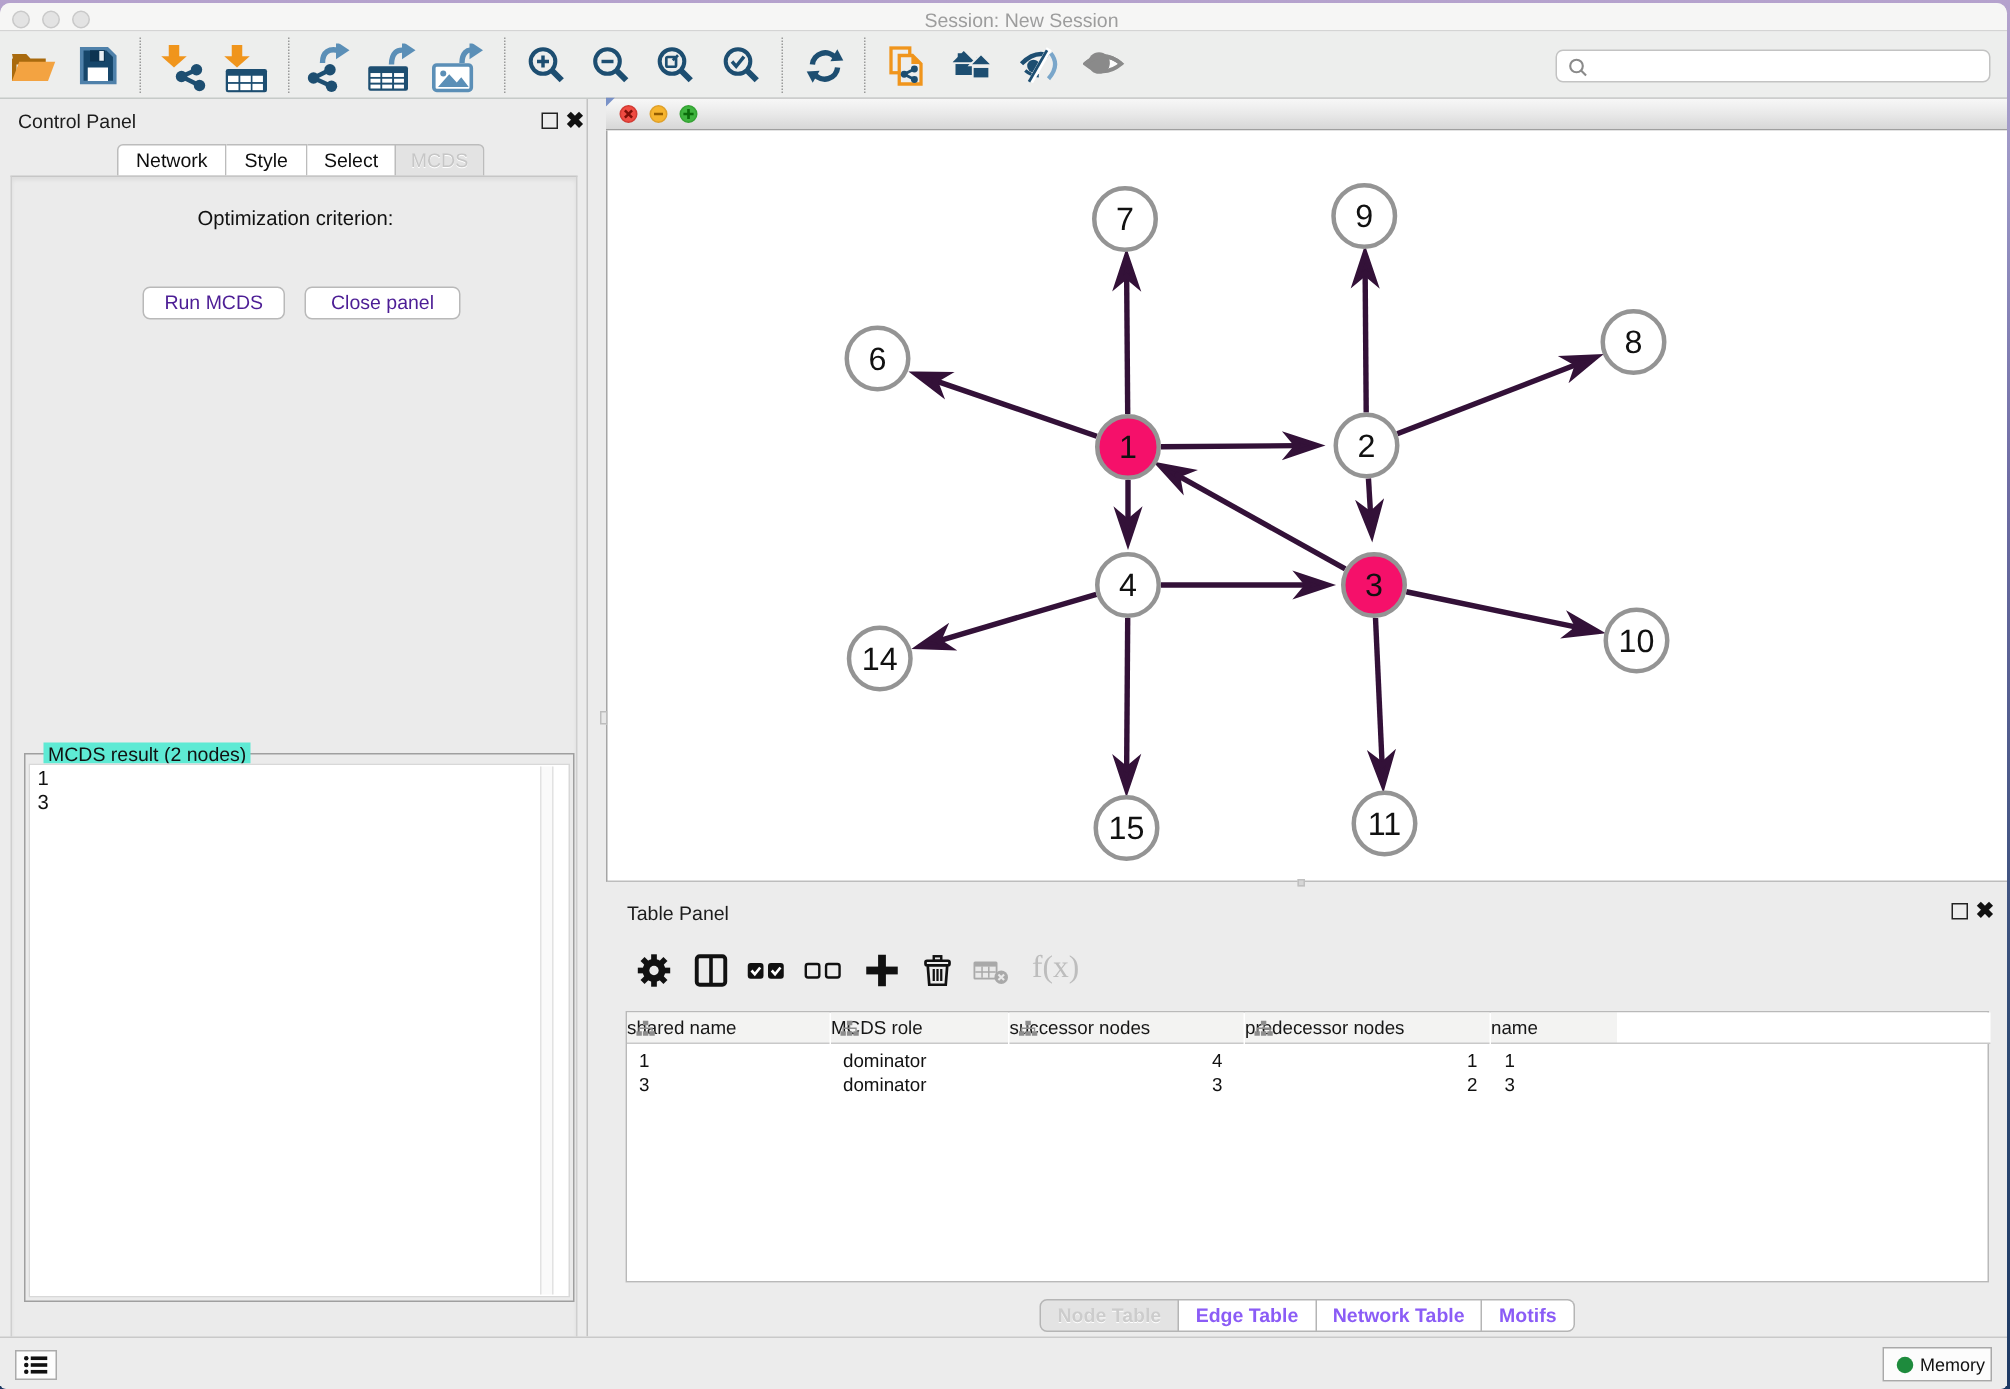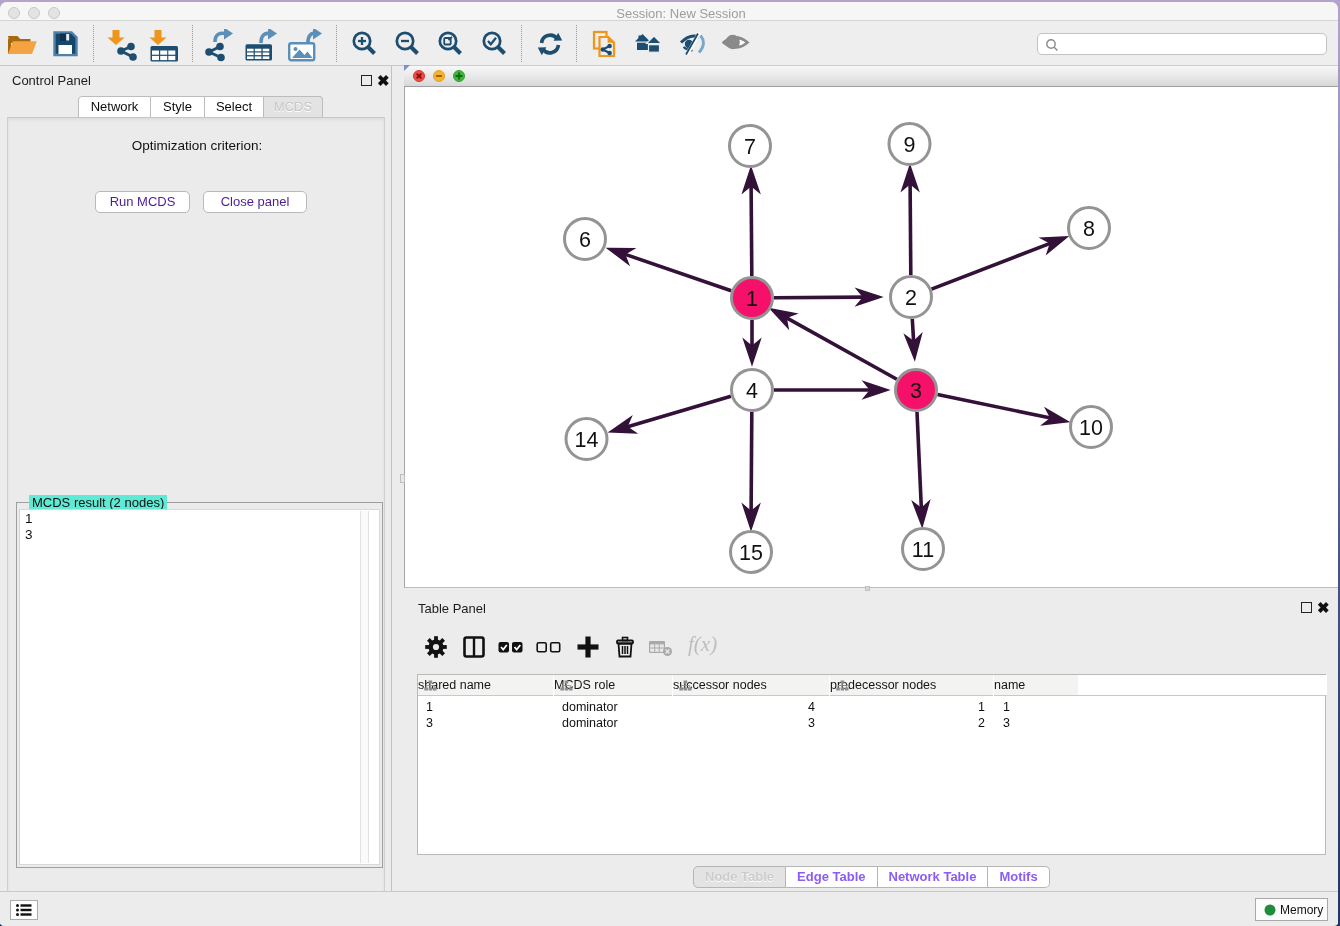--- a/index.html
+++ b/index.html
@@ -334,21 +334,21 @@
     </svg>
     <svg class="abs" style="left:244px;top:40px" width="26" height="26" viewBox="0 0 26 26">
       <rect x="1" y="7" width="16" height="12" rx="1" fill="#a9a9a9"></rect>
       <rect x="2.2" y="10.4" width="13.6" height="7.4" fill="#e9e9e9"></rect>
       <line x1="2.2" y1="14" x2="15.8" y2="14" stroke="#a9a9a9" stroke-width="1"></line>
       <line x1="6.7" y1="10.4" x2="6.7" y2="17.8" stroke="#a9a9a9" stroke-width="1"></line>
       <line x1="11.2" y1="10.4" x2="11.2" y2="17.8" stroke="#a9a9a9" stroke-width="1"></line>
       <circle cx="19.5" cy="17.5" r="4.5" fill="#a9a9a9"></circle>
       <path d="M17.6,15.6 l3.8,3.8 M21.4,15.6 l-3.8,3.8" stroke="#e9e9e9" stroke-width="1.4"></path>
     </svg>
-    <div class="abs" style="left:284px;top:38px;font-family:'Liberation Serif',serif;font-style:italic;font-size:21px;color:#bdbdbd;">f(x)</div>
+    <div class="abs" style="left:284px;top:38px;font-family:'Liberation Serif',serif;font-size:21px;color:#bdbdbd;">f(x)</div>
   <div class="abs" id="ttable">
     <div class="abs th" style="left:0;width:135px;"><svg width="13" height="12" viewBox="0 0 13 12" style="position:absolute;left:6px;top:5px;">
           <rect x="4.6" y="0.5" width="3.6" height="3" fill="#8d8d8d"></rect>
           <rect x="0.3" y="7.5" width="3.6" height="3" fill="#8d8d8d"></rect>
           <rect x="4.6" y="7.5" width="3.6" height="3" fill="#8d8d8d"></rect>
           <rect x="8.9" y="7.5" width="3.6" height="3" fill="#8d8d8d"></rect>
           <path d="M6.4,3.5 v2 M2.1,7.5 v-2 h8.6 v2" stroke="#8d8d8d" stroke-width="0.9" fill="none"></path>
         </svg>shared name</div>
     <div class="abs th" style="left:136px;width:118px;"><svg width="13" height="12" viewBox="0 0 13 12" style="position:absolute;left:6px;top:5px;">
           <rect x="4.6" y="0.5" width="3.6" height="3" fill="#8d8d8d"></rect>

